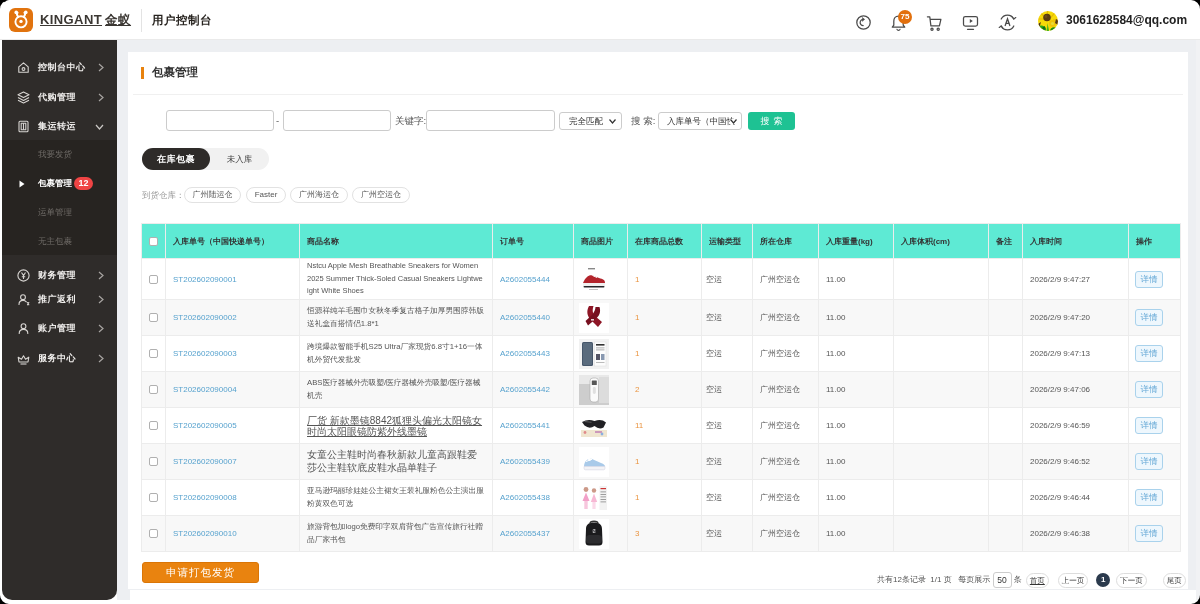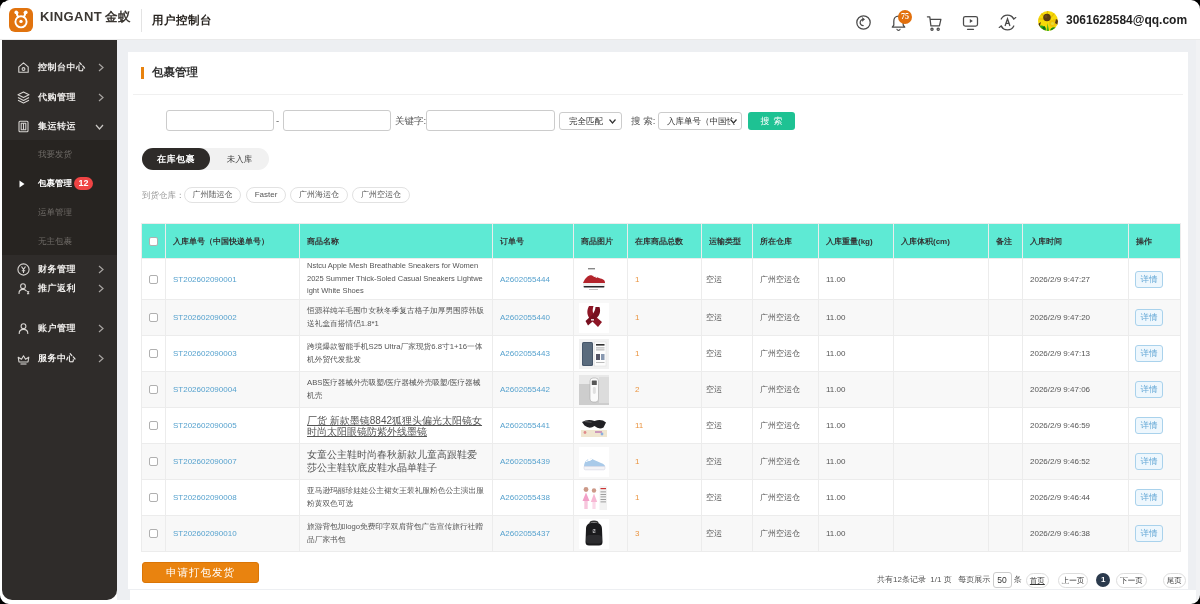--- a/index.html
+++ b/index.html
@@ -3,26 +3,26 @@
 <meta charset="utf-8">
 <style>
 html,body{margin:0;padding:0;background:#000;}
 *{box-sizing:border-box;font-family:"Liberation Sans",sans-serif;}
 #app{position:relative;width:1200px;height:604px;background:#000;overflow:hidden;}
 #win{position:absolute;left:0;top:0;width:1200px;height:604px;background:#fff;overflow:hidden;}
 .abs{position:absolute;}
 
 #topbar{position:absolute;left:0;top:0;width:1200px;height:40px;background:#fff;border-bottom:1px solid #eaeaea;}
 #logo{position:absolute;left:9px;top:8px;width:24px;height:24px;border-radius:6px;background:#e1730e;}
-#brand{position:absolute;left:40px;top:0;height:40px;line-height:33px;font-weight:bold;color:#3b3733;font-size:13px;letter-spacing:0.4px;}
+#brand{position:absolute;left:40px;top:0;height:40px;line-height:40px;font-weight:bold;color:#3b3733;font-size:13px;letter-spacing:0.4px;text-decoration:underline;}
 #brand .cn{font-size:12.5px;letter-spacing:0.5px;margin-left:3px;color:#3b3733;}
 #vsep{position:absolute;left:141px;top:9px;width:1px;height:23px;background:#e3e3e3;}
 #ptitle{position:absolute;left:152px;top:0;height:40px;line-height:41px;font-weight:bold;color:#26221e;font-size:11.5px;letter-spacing:0.5px;}
 .tbicon{position:absolute;top:12px;width:21px;height:21px;}
-#bellbadge{position:absolute;left:898px;top:10px;width:14px;height:14px;border-radius:50%;background:#e2700d;color:#fff;font-size:8px;font-weight:bold;text-align:center;line-height:14px;font-family:Liberation Serif, serif;}
+#bellbadge{position:absolute;left:898px;top:10px;width:14px;height:14px;border-radius:50%;background:#e2700d;color:#fff;font-size:8px;font-weight:bold;text-align:center;line-height:14px;}
 #avatar{position:absolute;left:1038px;top:11px;width:20px;height:20px;border-radius:50%;overflow:hidden;}
 #email{position:absolute;left:1066px;top:0;height:40px;line-height:41px;font-weight:bold;color:#222;font-size:12px;}
 
 #graybg{position:absolute;left:117px;top:40px;width:1079px;height:550px;background:#edeff2;}
 #graypatch{position:absolute;left:117px;top:590px;width:13px;height:10px;background:#edeff2;}
 #scrolltrack{position:absolute;left:1196px;top:40px;width:4px;height:560px;background:#f1f2f4;}
 #sidebar{position:absolute;left:2px;top:40px;width:115px;height:560px;background:#2f2c2a;border-radius:0 0 10px 10px;}
 #submenu{position:absolute;left:0;top:100px;width:115px;height:115px;background:#272421;}
 .mitem{position:absolute;left:0;width:115px;height:29px;}
 .mitem .mic{position:absolute;left:14px;top:7px;width:15px;height:15px;}
@@ -115,33 +115,33 @@
           </svg>
     </div>
     <div class="sitem" style="top:100px;">我要发货</div>
     <div class="sitem" style="top:129px;color:#fff;font-weight:bold;">包裹管理</div>
     <svg class="abs" style="left:17px;top:140px;" width="6" height="8" viewBox="0 0 6 8">
           <path d="M0.5 0.5 L5.5 4 L0.5 7.5 Z" fill="#fff"></path>
         </svg>
     <div class="abs" style="left:72px;top:137px;width:19px;height:13px;border-radius:7px;background:#ef4444;color:#fff;font-size:9px;font-weight:bold;text-align:center;line-height:13px;">12</div>
     <div class="sitem" style="top:158px;">运单管理</div>
     <div class="sitem" style="top:187px;">无主包裹</div>
-    <div class="mitem" style="top:215px;padding-left:44px;">
+    <div class="mitem" style="top:221px;padding-left:44px;">
       <svg class="mic" viewBox="0 0 15 15">
             <g fill="none" stroke="#d8d5d2" stroke-width="1.1">
               <circle cx="7.5" cy="7.5" r="5.6"></circle>
               <path d="M5.5 4.5 L7.5 7.5 L9.5 4.5 M7.5 7.5 V11 M5.8 8.7 H9.2"></path>
             </g>
           </svg>
       <div class="mtx">财务管理</div>
       <svg class="arr" viewBox="0 0 6 9">
             <path d="M1 1 L5 4.5 L1 8" fill="none" stroke="#a8a5a2" stroke-width="1.2"></path>
           </svg>
     </div>
-    <div class="mitem" style="top:234px;text-decoration:underline;">
+    <div class="mitem" style="top:245px;text-decoration:underline;">
       <svg class="mic" viewBox="0 0 15 15">
             <g fill="none" stroke="#d8d5d2" stroke-width="1.1" stroke-linecap="round">
               <circle cx="7" cy="5.2" r="2.4"></circle>
               <path d="M3 12.5 C3 9.6 4.8 8.4 7 8.4 C8.4 8.4 9.6 8.9 10.3 9.8 M11.5 10.5 L12.8 12.8 M12.8 10.5 L11.5 12.8"></path>
             </g>
           </svg>
       <div class="mtx">推广返利</div>
       <svg class="arr" viewBox="0 0 6 9">
             <path d="M1 1 L5 4.5 L1 8" fill="none" stroke="#a8a5a2" stroke-width="1.2"></path>
           </svg>

